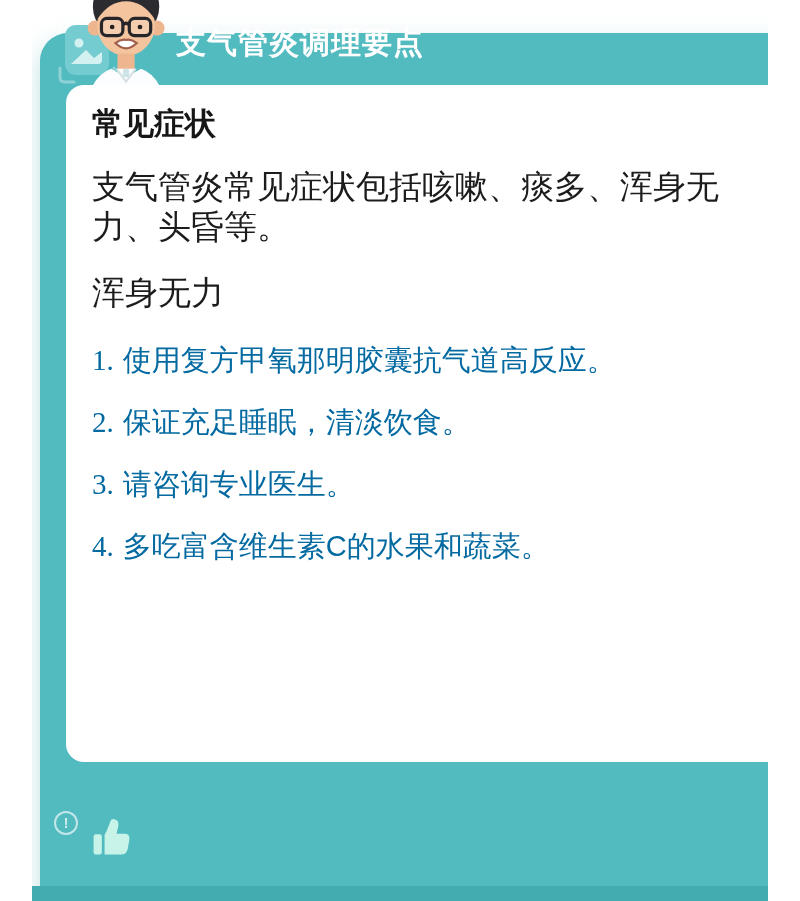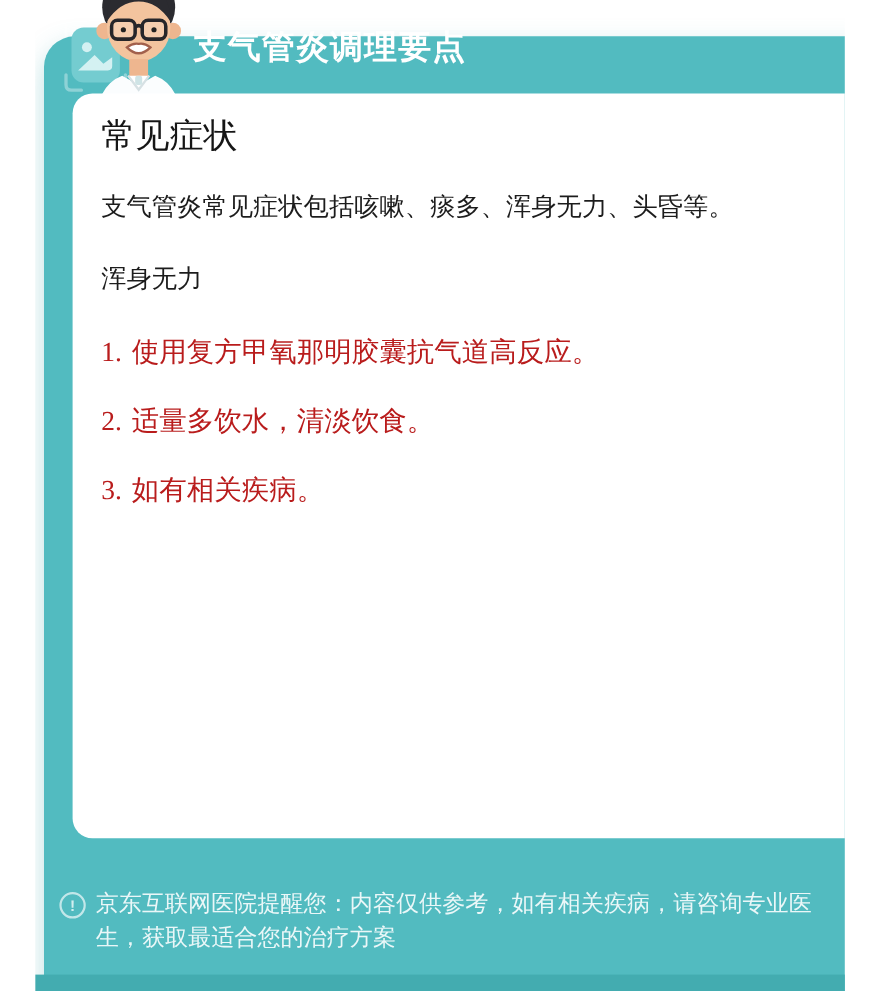--- a/index.html
+++ b/index.html
@@ -36,30 +36,30 @@
   }
 
   
   .white-card{
     position:absolute;left:34px;top:85px;width:723px;height:677px;
     background:#ffffff;border-radius:18px;
     padding:22px 28px 0 26px;
     overflow:hidden;
   }
   .white-card h2{
-    font-size:31px;line-height:34px;font-weight:normal;color:var(--ink);
+    font-size:31px;line-height:34px;font-weight:bold;color:var(--ink);
     margin:26px 0;
   }
   .white-card h2:first-child{margin-top:0;}
   .white-card p{
-    font-size:23px;line-height:40px;color:#1c1c1c;margin:0 0 26px;
+    font-size:33px;line-height:40px;color:#1c1c1c;margin:0 0 26px;
   }
   .care-list{list-style:none;margin:28px 0 0;}
   .care-list li{
-    font-size:25px;line-height:38px;color:#b91c1c;margin-bottom:24px;
+    font-size:29px;line-height:38px;color:#0369a1;margin-bottom:24px;
   }
   .care-list .num{
     font-family:"Liberation Serif","DejaVu Serif",serif;
     margin-right:9px;
   }
 
   
   .footer{
     position:absolute;left:22px;top:806px;width:758px;
     display:flex;align-items:flex-start;
@@ -114,27 +114,27 @@
   <div class="bubble-title">支气管炎调理要点</div>
 
   <div class="white-card">
     <h2>常见症状</h2>
     <p>支气管炎常见症状包括咳嗽、痰多、浑身无力、头昏等。</p>
 
     <p>浑身无力</p>
 
     <ol class="care-list">
         <li><span class="num">1.</span><span class="txt">使用复方甲氧那明胶囊抗气道高反应。</span></li>
-        <li><span class="num">2.</span><span class="txt">适量多饮水，清淡饮食。</span></li>
-        <li><span class="num">3.</span><span class="txt">如有相关疾病。</span></li>
+        <li><span class="num">2.</span><span class="txt">保证充足睡眠，清淡饮食。</span></li>
+        <li><span class="num">3.</span><span class="txt">请咨询专业医生。</span></li>
+        <li><span class="num">4.</span><span class="txt">多吃富含维生素C的水果和蔬菜。</span></li>
       </ol>
   </div>
 
   <div class="footer">
     <div class="info-icon">!</div>
-    <div class="footer-text">京东互联网医院提醒您：内容仅供参考，如有相关疾病，请咨询专业医生，获取最适合您的治疗方案</div>
     <svg class="thumb-icon" viewBox="0 0 48 48">
       <rect x="5" y="21" width="9" height="22" rx="2.5" fill="#c7f3e8"></rect>
       <path d="M17 43 L35 43 Q41 43 42.2 37 L44 27 Q45 20.5 38.5 20.5 L30 20.5 L32 12 Q33.2 5.5 27.5 4.5 Q24 4 23 8 L19 18 L17 21.5 Z" fill="#c7f3e8"></path>
     </svg>
   </div>
 
 </div>
 
 </body></html>

